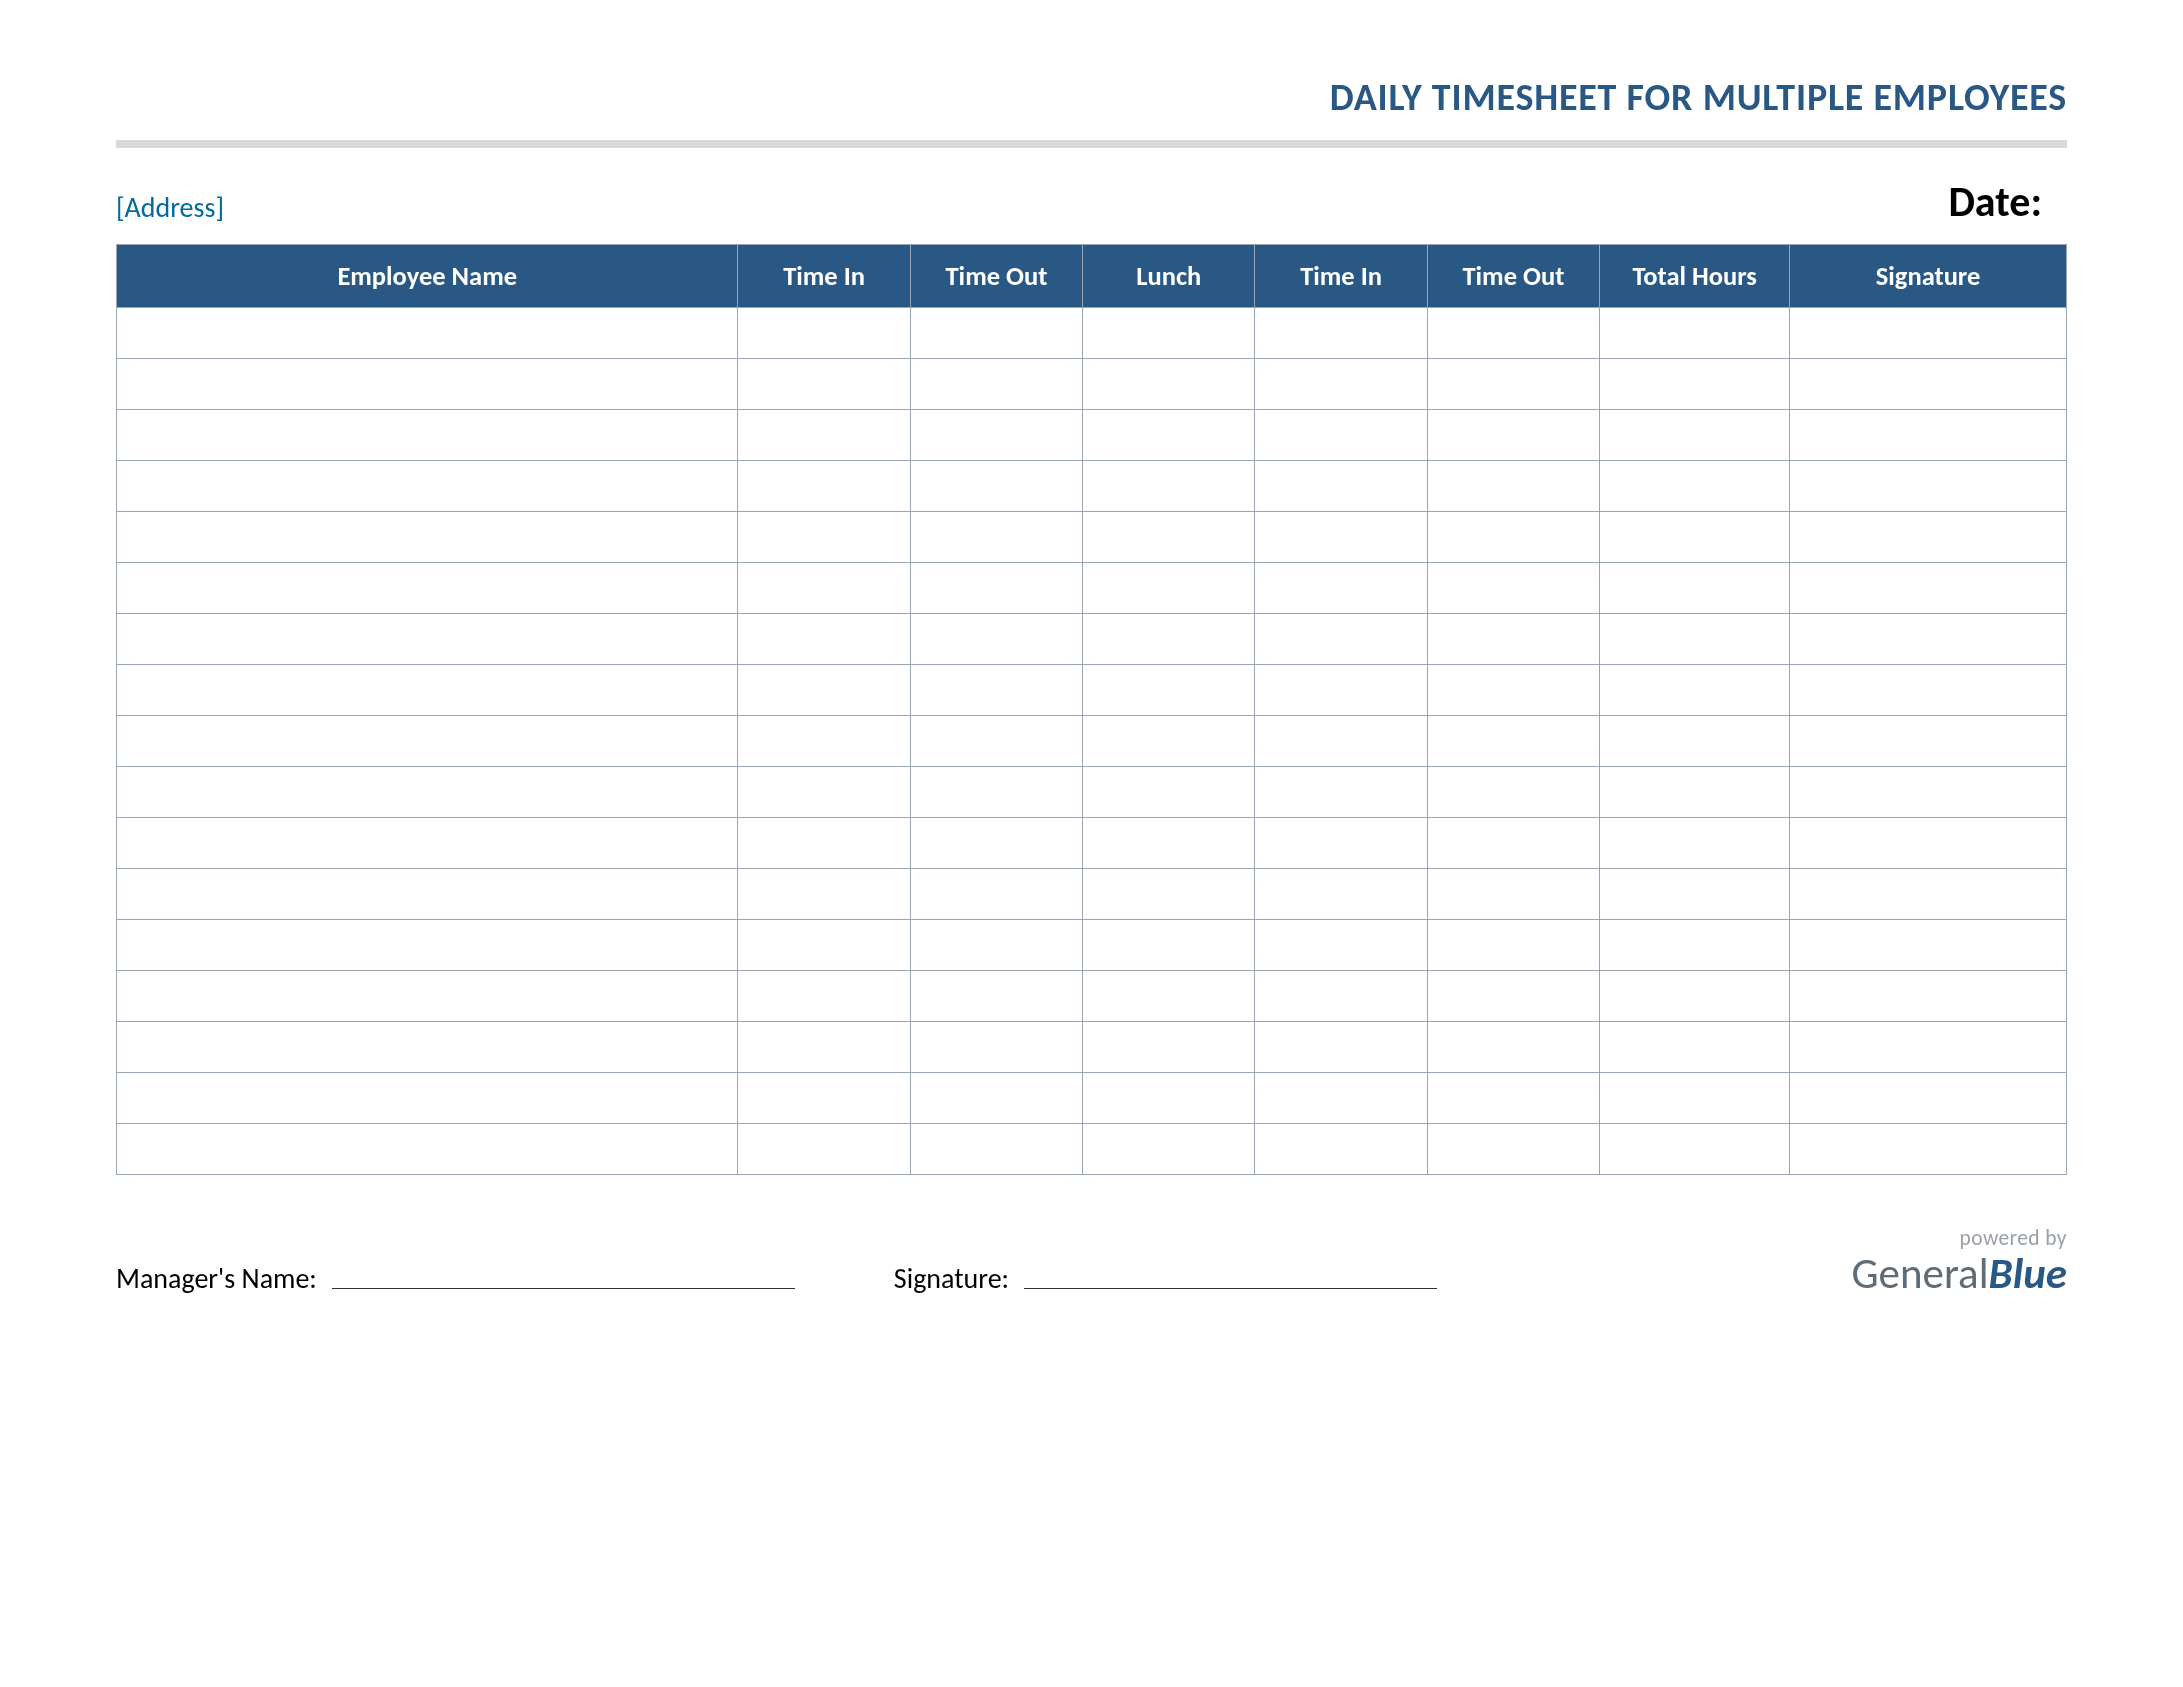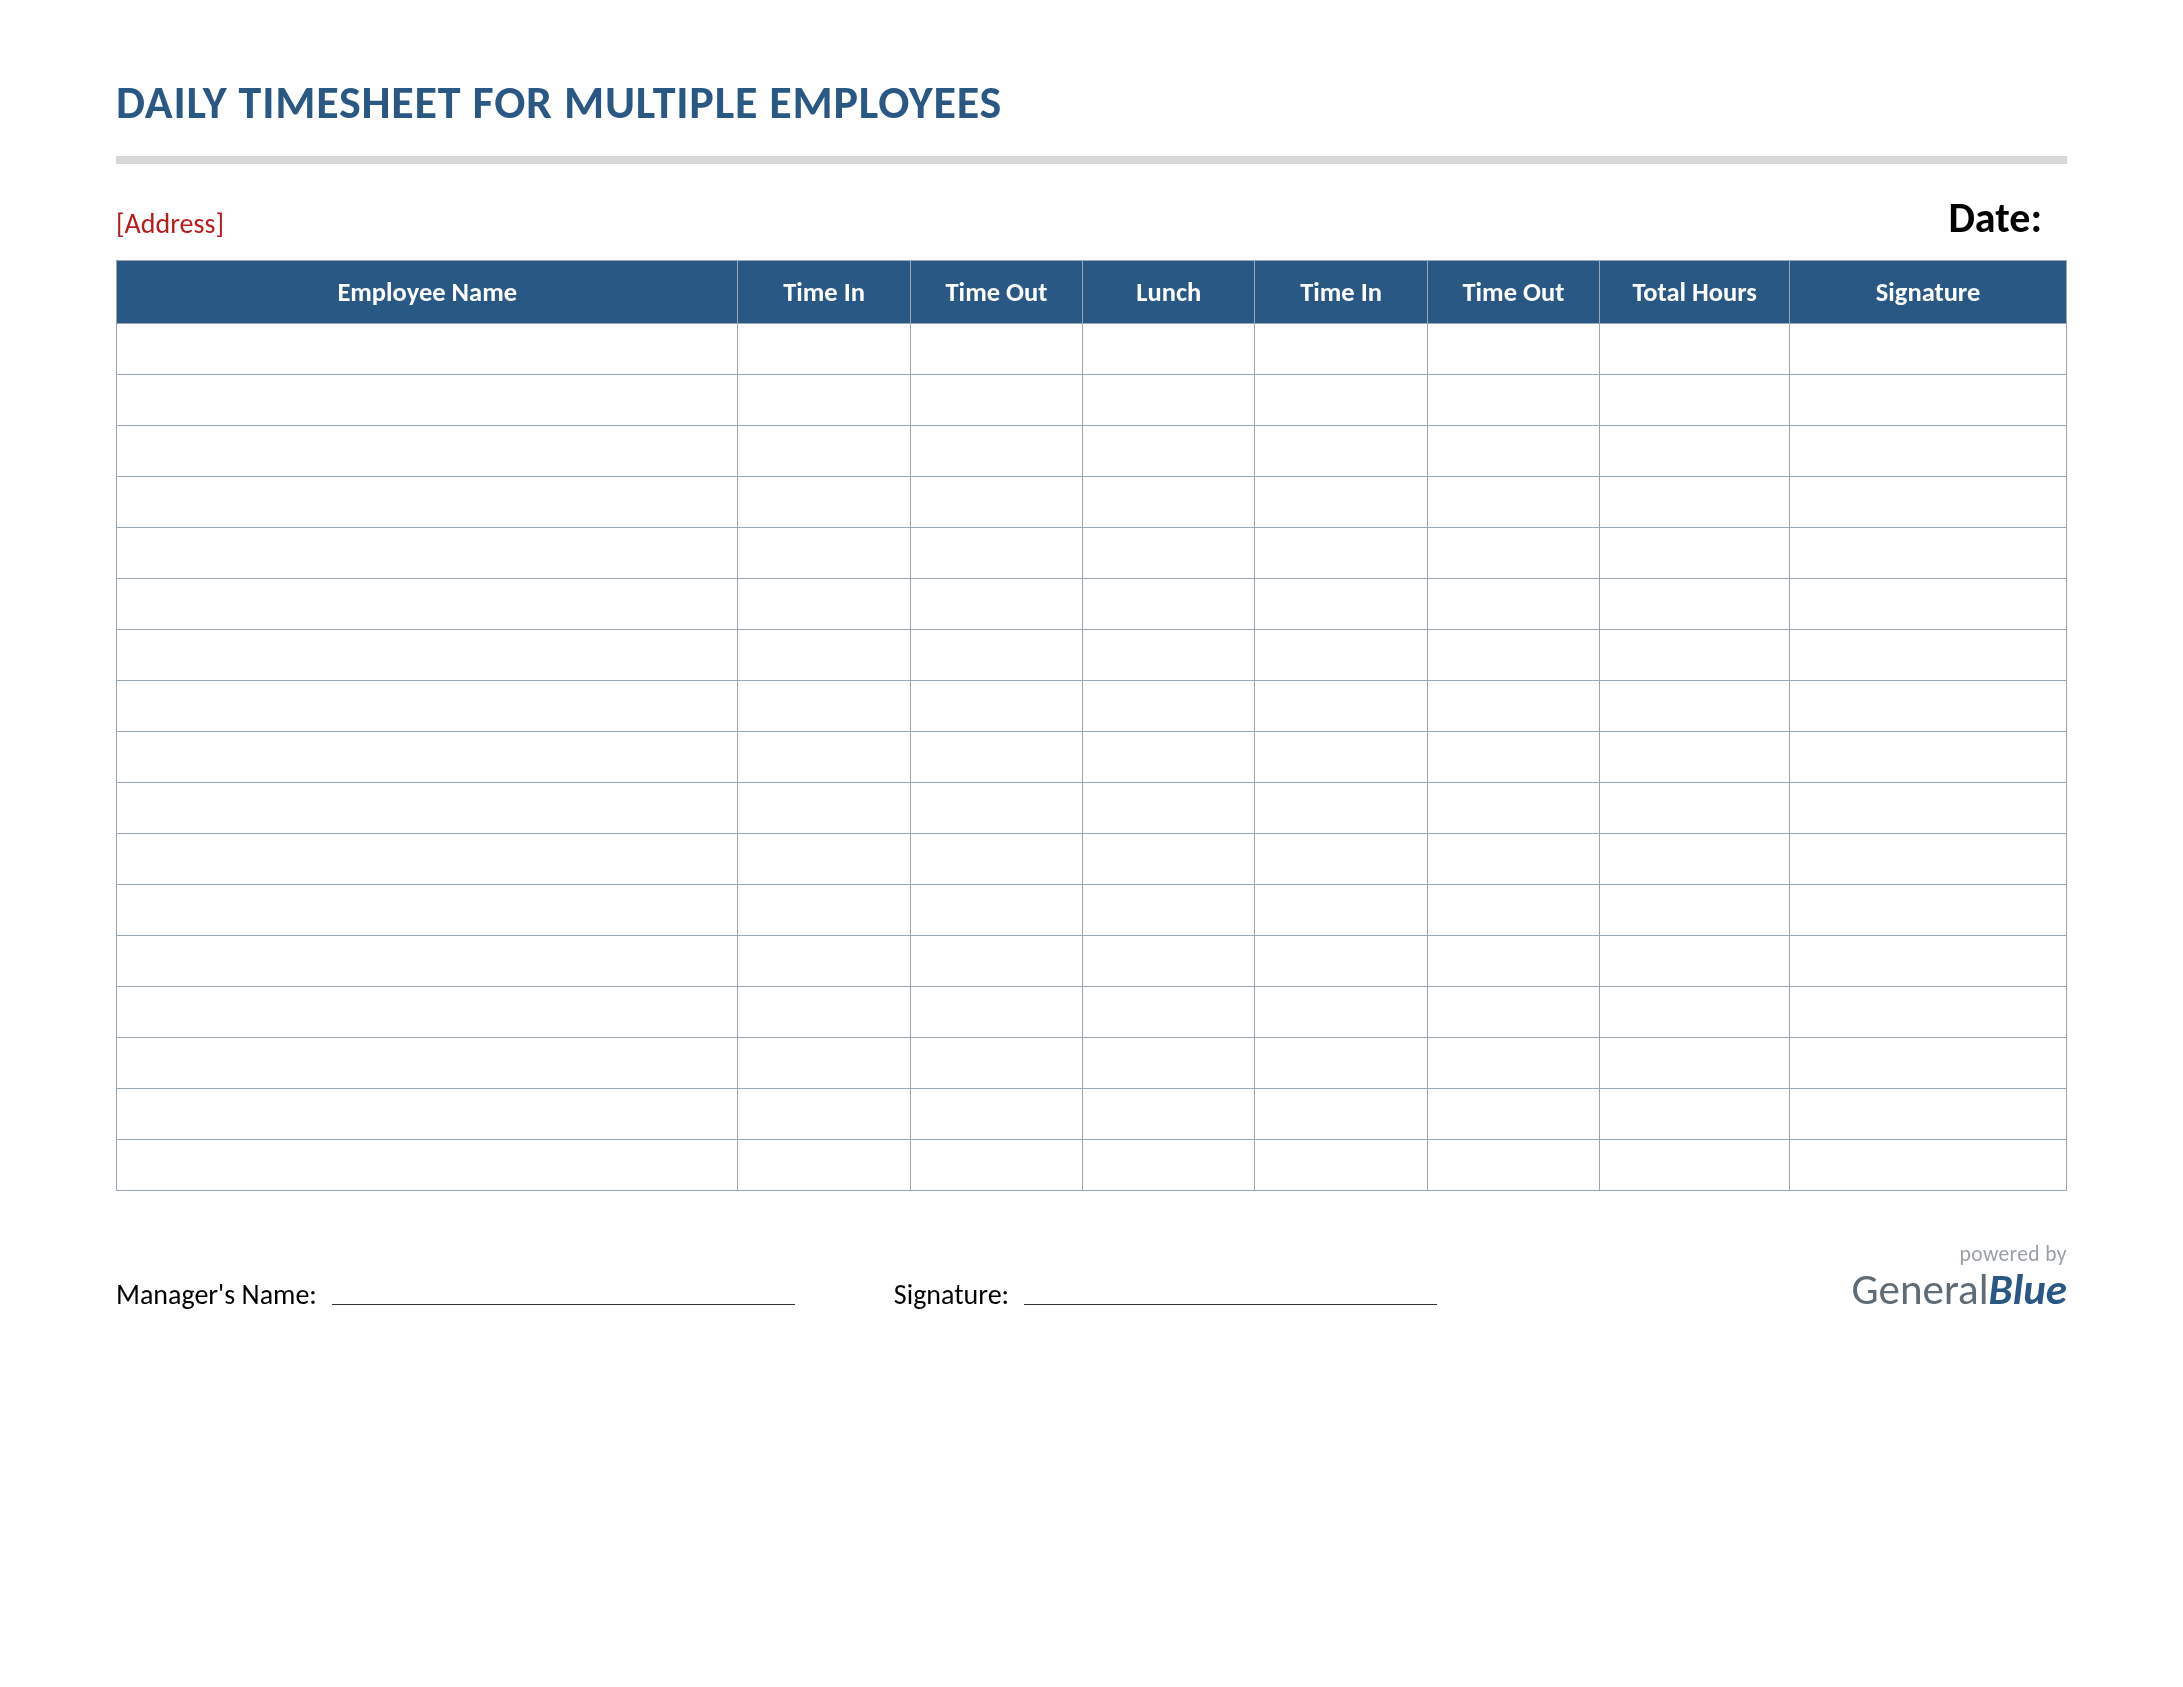--- a/index.html
+++ b/index.html
@@ -9,44 +9,44 @@
     background: #ffffff;
     font-family: Calibri, "Segoe UI", Arial, sans-serif;
     width: 2183px;
     height: 1687px;
     position: relative;
   }
   .page {
     padding: 74px 116px 50px 116px;
   }
   .title {
-    text-align: left;
-    font-size: 46px;
+    text-align: right;
+    font-size: 38px;
     font-weight: 700;
     color: #2a5885;
     letter-spacing: 0.8px;
-    margin-bottom: 26px;
+    margin-bottom: 20px;
   }
   .rule {
     height: 8.3px;
     background: #d9d9d9;
     margin: 0 0 41px 0;
   }
   .company-block {
     position: relative;
     margin-bottom: 16.5px;
   }
   .company-name {
     color: #2a5885;
     font-weight: 700;
     font-size: 35px;
     line-height: 1.2;
   }
   .company-line {
-    color: #b91c1c;
+    color: #0369a1;
     font-size: 28px;
     line-height: 1.35;
   }
   .date-label {
     position: absolute;
     right: 25px;
     bottom: 0;
     font-size: 42px;
     font-weight: 700;
     color: #000;

